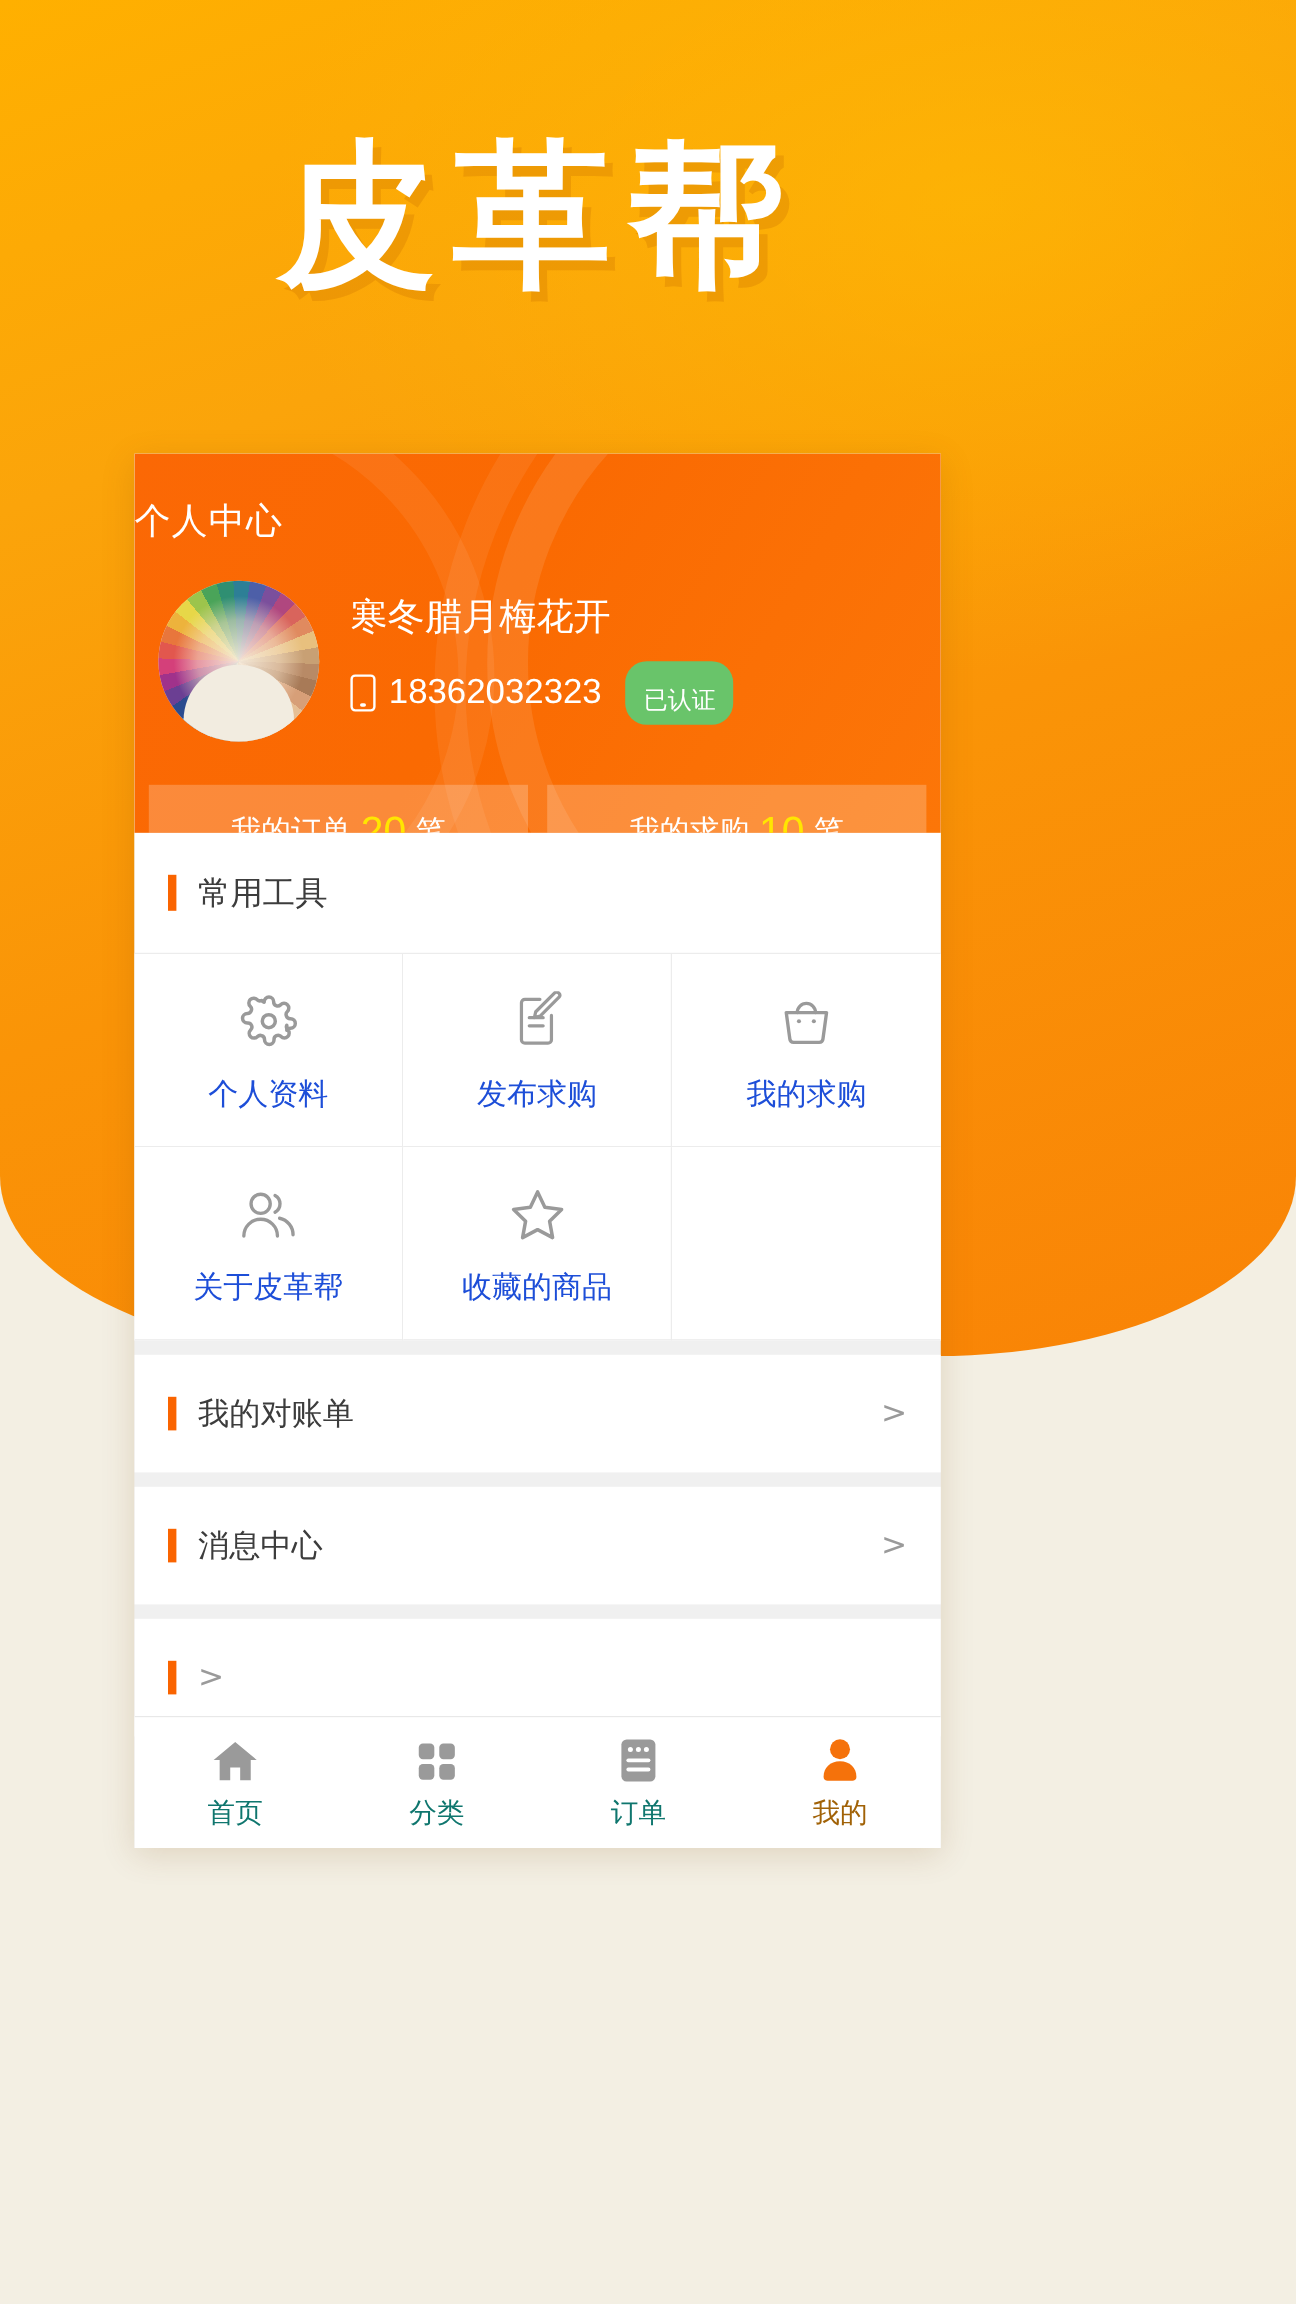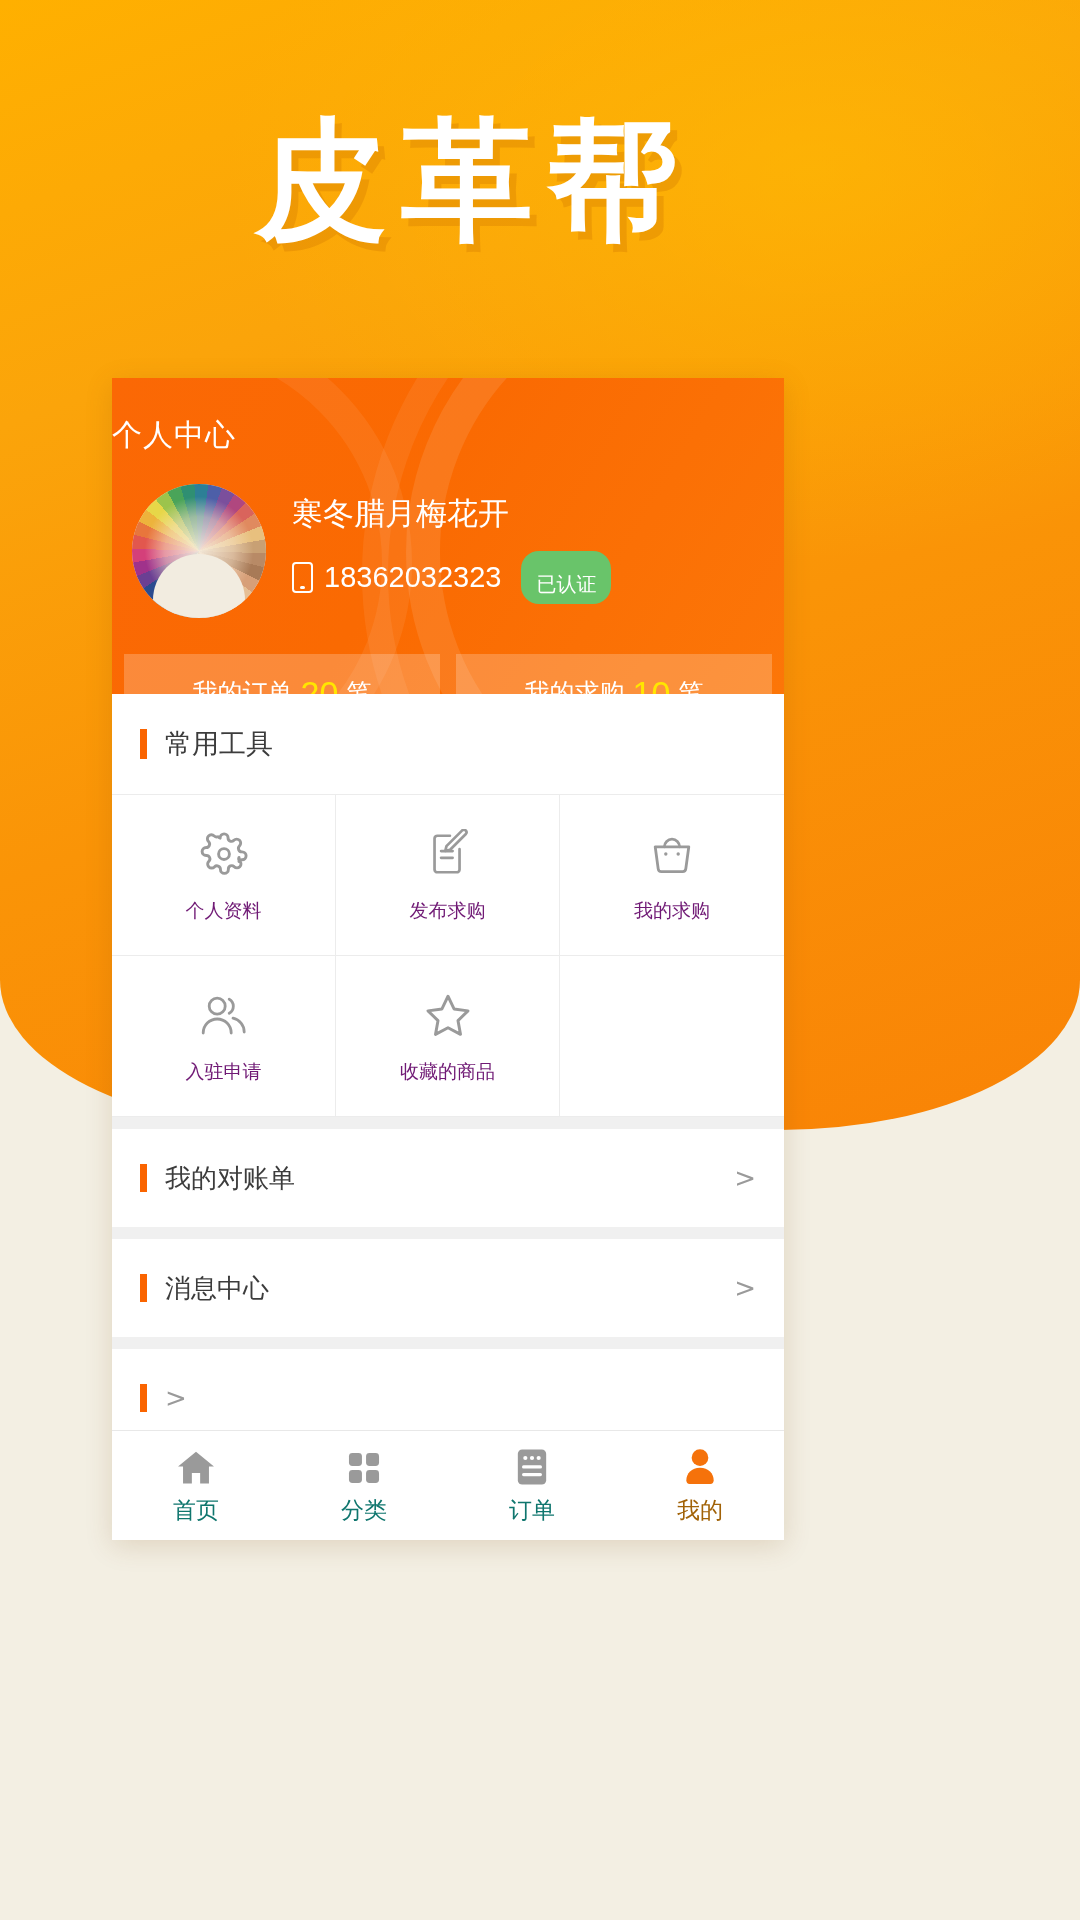--- a/index.html
+++ b/index.html
@@ -38,21 +38,20 @@
     background: radial-gradient(ellipse 900px 600px at 75% 15%, rgba(255,190,0,.55) 0%, rgba(255,170,0,0) 65%);
   }
 
   
   .logo-wrap {
     position: absolute;
     left: 0; top: 105px;
     width: 900px;
     text-align: center;
     z-index: 5;
-    margin-left: 24px;
   }
   .logo {
     display: inline-block;
     font-family: "DejaVu Sans", sans-serif;
     font-size: 132px;
     font-weight: 700;
     letter-spacing: 14px;
     color: #ffffff;
     text-shadow: 7px 8px 0 rgba(204,116,0,0.30);
     line-height: 1.15;
@@ -288,22 +287,22 @@
   .grid-cell:nth-child(3n) { border-right: none; }
   .grid-cell.empty { border-bottom: 1px solid #ececec; }
   .grid-icon {
     height: 56px;
     display: flex;
     align-items: center;
     justify-content: center;
     margin-bottom: 16px;
   }
   .grid-label {
-    font-size: 19px;
-    color: #701a75;
+    font-size: 25px;
+    color: #1d4ed8;
   }
 
   
   .list-row {
     background: #fff;
     height: 98px;
     display: flex;
     align-items: center;
     padding: 0 28px;
     margin-top: 12px;
@@ -446,21 +445,21 @@
 
         <div class="grid-cell">
           <span class="grid-icon">
             <svg width="54" height="48" viewBox="0 0 26 24" fill="none" stroke="#9a9a9a" stroke-width="1.4" stroke-linecap="round" stroke-linejoin="round">
               <circle cx="9.6" cy="7.6" r="4"></circle>
               <path d="M2.6 21a7 7 0 0 1 14 0"></path>
               <path d="M15.6 4.1a4 4 0 0 1 0 7"></path>
               <path d="M17.5 13.6a7 7 0 0 1 5.6 6.9"></path>
             </svg>
           </span>
-          <span class="grid-label">入驻申请</span>
+          <span class="grid-label">关于皮革帮</span>
         </div>
 
         <div class="grid-cell">
           <span class="grid-icon">
             <svg width="54" height="50" viewBox="0 0 24 24" fill="none" stroke="#9a9a9a" stroke-width="1.4" stroke-linecap="round" stroke-linejoin="round">
               <polygon points="12,3 14.9,9.1 21.6,10 16.8,14.7 18,21.3 12,18.1 6,21.3 7.2,14.7 2.4,10 9.1,9.1"></polygon>
             </svg>
           </span>
           <span class="grid-label">收藏的商品</span>
         </div>

